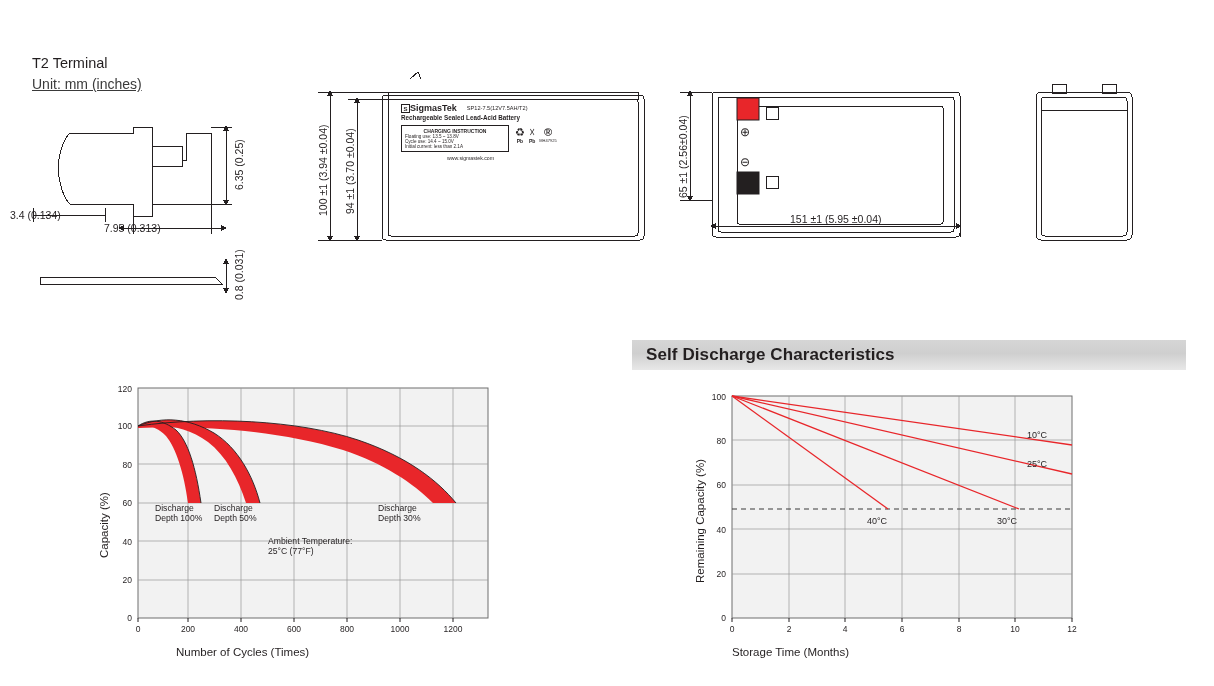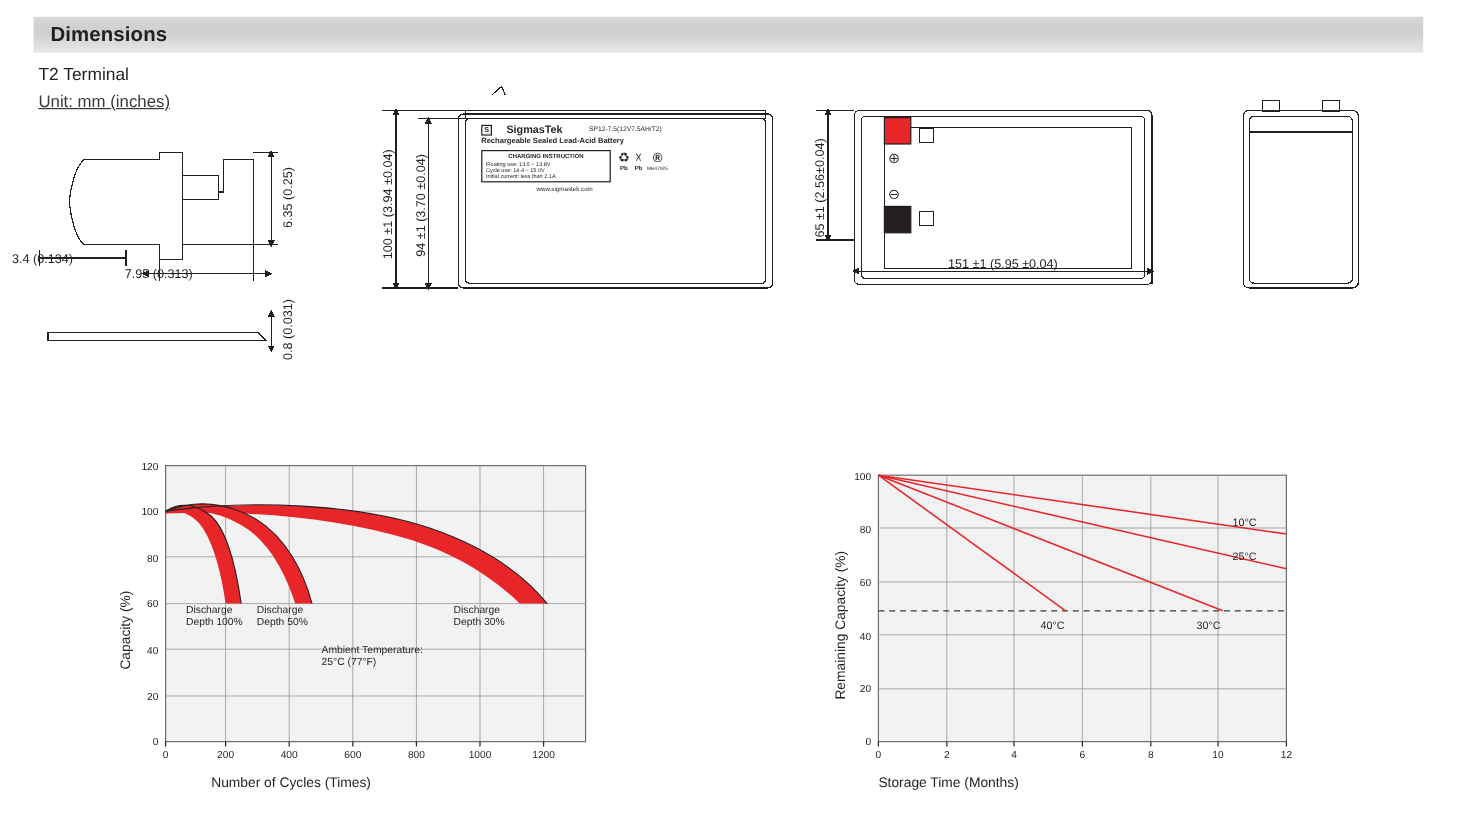--- a/index.html
+++ b/index.html
@@ -39,23 +39,20 @@
   #cycleChart { left: 28px; top: 378px; width: 580px; height: 300px; }
   #selfChart  { left: 632px; top: 378px; width: 560px; height: 300px; }
   svg { display: block; }
   text { font-family: "Liberation Sans", sans-serif; }
 </style>
 </head>
 <body>
 
 <div class="page">
 
-  <div class="section-bar" id="dimBar">
-    <span class="title">Dimensions</span>
-  </div>
   <div class="t2-title">T2 Terminal</div>
   <div class="t2-unit">Unit: mm (inches)</div>
 
   <svg class="dimarea" width="1214" height="330" viewBox="0 0 1214 330">
     <g fill="none" stroke="#231f20" stroke-width="1" shape-rendering="crispEdges">
 
       <g>
         <path d="M70 133 L133 133 L133 127 L152 127 L152 160 L186 160 L186 133 L211 133 L211 204 L152 204 L152 216 L133 216 L133 204 L70 204
                  C60 195 58 170 58 168 C58 166 60 142 70 133 Z" stroke="#231f20" fill="none"></path>
         <rect x="152" y="146" width="30" height="20" fill="#ffffff" stroke="#231f20"></rect>
@@ -142,21 +139,21 @@
     <text x="0" y="0" font-size="10.5" fill="#231f20" transform="translate(243,300) rotate(-90)">0.8 (0.031)</text>
 
     <text x="0" y="0" font-size="10.5" fill="#231f20" transform="translate(327,216) rotate(-90)">100 ±1 (3.94 ±0.04)</text>
     <text x="0" y="0" font-size="10.5" fill="#231f20" transform="translate(354,214) rotate(-90)">94 ±1 (3.70 ±0.04)</text>
 
     <text x="0" y="0" font-size="10.5" fill="#231f20" transform="translate(687,198) rotate(-90)">65 ±1 (2.56±0.04)</text>
     <text x="790" y="223" font-size="10.5" fill="#231f20">151 ±1 (5.95 ±0.04)</text>
   </svg>
 
   <div style="position:absolute;left:401px;top:101px;width:200px;height:92px;">
-    <div style="display:flex;align-items:center;gap:12px;margin-top:2px;">
+    <div style="display:flex;align-items:center;gap:0;margin-top:2px;">
       <div style="width:9px;height:9px;border:1px solid #231f20;font-size:6px;line-height:8px;text-align:center;font-weight:bold;">S</div>
       <div style="font-size:9px;font-weight:bold;">SigmasTek</div>
       <div style="font-size:5.6px;margin-left:10px;">SP12-7.5(12V7.5AH/T2)</div>
     </div>
     <div style="font-size:6.3px;font-weight:bold;margin-top:1px;">Rechargeable Sealed Lead-Acid Battery</div>
     <div style="display:flex;margin-top:4px;">
       <div style="border:0.7px solid #231f20;padding:2px 3px;width:108px;">
         <div style="font-size:5px;text-align:center;font-weight:bold;">CHARGING INSTRUCTION</div>
         <div style="font-size:4.6px;">Floating use: 13.5 ~ 13.8V</div>
         <div style="font-size:4.6px;">Cycle use: 14.4 ~ 15.0V</div>
@@ -245,20 +242,23 @@
       <text x="350" y="133">Discharge</text>
       <text x="350" y="143">Depth 30%</text>
       <text x="240" y="166">Ambient Temperature:</text>
       <text x="240" y="176">25°C (77°F)</text>
     </g>
 
     <text x="0" y="0" font-size="11.5" fill="#231f20" transform="translate(80,180) rotate(-90)">Capacity (%)</text>
     <text x="148" y="278" font-size="11.5" fill="#231f20">Number of Cycles (Times)</text>
   </svg>
 
+  <div class="section-bar" id="selfBar">
+    <span class="title">Self Discharge Characteristics</span>
+  </div>
 
   <svg class="chart-wrap" id="selfChart" viewBox="0 0 560 300" width="560" height="300">
 
     <rect x="100" y="18" width="340" height="222" fill="#f2f2f2" stroke="#6e6e6e" stroke-width="1"></rect>
     <g stroke="#9a9a9a" stroke-width="0.7">
       <line x1="157" y1="18" x2="157" y2="240"></line>
       <line x1="213" y1="18" x2="213" y2="240"></line>
       <line x1="270" y1="18" x2="270" y2="240"></line>
       <line x1="327" y1="18" x2="327" y2="240"></line>
       <line x1="383" y1="18" x2="383" y2="240"></line>

